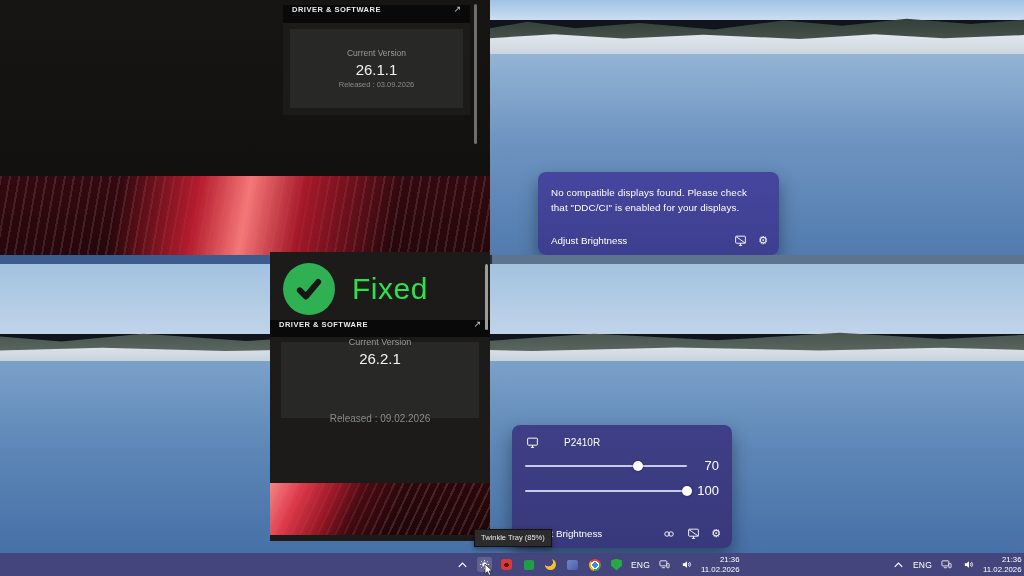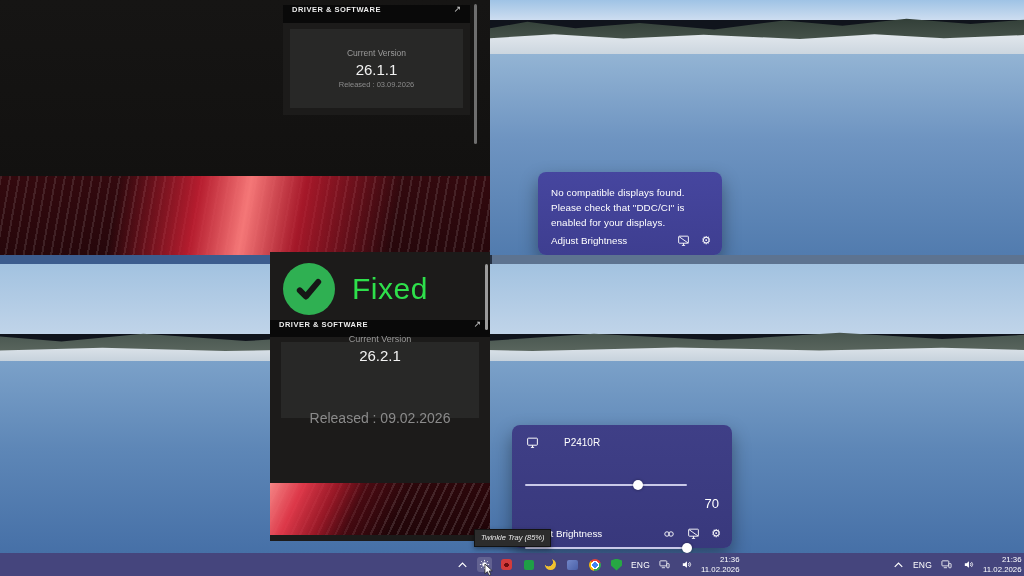--- a/index.html
+++ b/index.html
@@ -35,21 +35,21 @@
   .tr-photo { left:490px; top:0; width:534px; height:255px; overflow:hidden; }
   .p-sky1 { width:100%; height:20px; background:linear-gradient(180deg,#9fc3e5,#cdddf0); }
   .p-hills1 { width:100%; height:26px; margin-top:-6px; background:linear-gradient(180deg,#2e3b34,#46524a);
     clip-path:polygon(0 55%,7% 30%,16% 55%,28% 35%,42% 60%,55% 25%,66% 45%,78% 18%,90% 38%,100% 22%,100% 100%,0 100%); }
   .p-snow1 { width:100%; height:22px; margin-top:-8px;
     background:linear-gradient(180deg,#e4e9ee,#ccd6df);
     clip-path:polygon(0 28%,12% 10%,25% 30%,40% 12%,58% 32%,72% 10%,85% 28%,100% 14%,100% 100%,0 100%); }
   .p-lake1 { width:100%; height:203px; background:linear-gradient(180deg,#93b4d4,#6e94c1 42%,#517bae); }
 
   
-  .notification { position:absolute; left:48px; top:172px; width:184px; height:83px;
+  .notification { position:absolute; left:48px; top:172px; width:241px; height:83px;
     background:linear-gradient(180deg,#46469f,#3e3e90); border-radius:8px;
     box-shadow:0 8px 18px rgba(0,0,0,.38); color:#fff; padding:13px 13px 0; }
   .notif-msg { font-size:9.8px; line-height:1.55; letter-spacing:.1px; }
   .notif-footer { position:absolute; left:13px; right:11px; bottom:8px; display:flex; align-items:center; justify-content:space-between; }
   .notif-action { font-size:9.8px; }
   .flyout-icons { display:flex; align-items:center; gap:11px; }
   .gear { font-size:11px; color:#fff; line-height:1; }
 
   
   .sliver { left:0; top:255px; width:1024px; height:9px;
@@ -68,45 +68,45 @@
   
   .b-panel { left:270px; top:252px; width:220px; height:289px; background:#1c1b1a; }
   .fixed-row { position:absolute; top:11px; left:13px; display:flex; align-items:center; gap:17px; }
   .check-circle { width:52px; height:52px; border-radius:50%; background:#2fb052; display:flex; align-items:center; justify-content:center; }
   .fixed-text { font-size:30px; color:#2ee04b; letter-spacing:.5px; }
   .card-bottom { left:0px; top:68px; width:220px; background:transparent; position:absolute; }
   .card-bottom .dc-header { height:17px; }
   .card-bottom .dc-body { margin:5px 11px 0; height:76px; }
   .card-bottom .dc-cv { font-size:9px; }
   .card-bottom .dc-ver { font-size:15px; }
-  .card-bottom .dc-rel { font-size:14px;margin-top:44px; }
+  .card-bottom .dc-rel { font-size:10px;margin-top:44px; }
   .b-red { position:absolute; left:0; top:231px; width:220px; height:52px;
     background:
       linear-gradient(115deg, rgba(255,140,140,.95) 0%, rgba(236,60,78,.92) 14%, rgba(190,30,48,.75) 28%, rgba(110,14,26,.45) 40%, rgba(40,6,10,0) 58%),
       repeating-linear-gradient(115deg, rgba(255,255,255,.12) 0 2px, rgba(255,255,255,0) 2px 8px),
       linear-gradient(180deg,#2c070b,#200508);
   }
   .b-scrollbar { position:absolute; right:2px; top:12px; width:3px; height:66px; background:#9c9c9c; border-radius:2px; }
 
   
   .brightness { left:512px; top:425px; width:220px; height:123px;
     background:linear-gradient(180deg,#3f3f87,#38387c); border-radius:8px;
     box-shadow:0 8px 18px rgba(0,0,0,.38); color:#fff; padding:11px 13px 0; }
   .mon-label { display:flex; align-items:center; gap:24px; font-size:10px; }
   .slider-row { display:flex; align-items:center; margin:9px 0 10px; }
   .slider { position:relative; flex:1; height:10px; cursor:pointer; }
   .track { position:absolute; left:0; right:0; top:4px; height:2px; background:#c9c9e8; border-radius:2px; }
   .thumb { position:absolute; top:0; width:10px; height:10px; border-radius:50%; background:#fff; box-shadow:0 0 3px rgba(0,0,0,.4); }
-  .slider-val { width:32px; text-align:right; font-size:13px;margin-top:38px; }
+  .slider-val { width:32px; text-align:right; font-size:13px; }
   .br-footer { position:absolute; left:14px; right:11px; bottom:8px; display:flex; align-items:center; justify-content:space-between; }
   .br-action { font-size:9.8px; }
 
   
   .tooltip { left:474px; top:529px; background:#2c2c2c; border:1px solid #131313; color:#e8e8e8;
-    font-size:7.5px; padding:3px 6px 4px; white-space:nowrap; z-index:30; box-shadow:0 2px 5px rgba(0,0,0,.4);font-style:italic; }
+    font-size:7.5px; padding:3px 6px 4px; white-space:nowrap; z-index:30; box-shadow:0 2px 5px rgba(0,0,0,.4); }
 
   
   .taskbar { left:0; top:553px; width:1024px; height:23px; background:#45457d; z-index:20; }
   .tray { position:absolute; top:0; height:23px; display:flex; align-items:center; gap:7px; }
   .tray-left { left:455px; }
   .tray-right { left:891px; }
   .ti { width:15px; height:15px; display:flex; align-items:center; justify-content:center; position:relative; }
   .ti-hl { background:rgba(255,255,255,.16); border-radius:3px; }
   .eng { font-size:8.5px; color:#fff; letter-spacing:.2px; }
   .clock { font-size:7.8px; line-height:1.25; color:#fff; text-align:right; }

